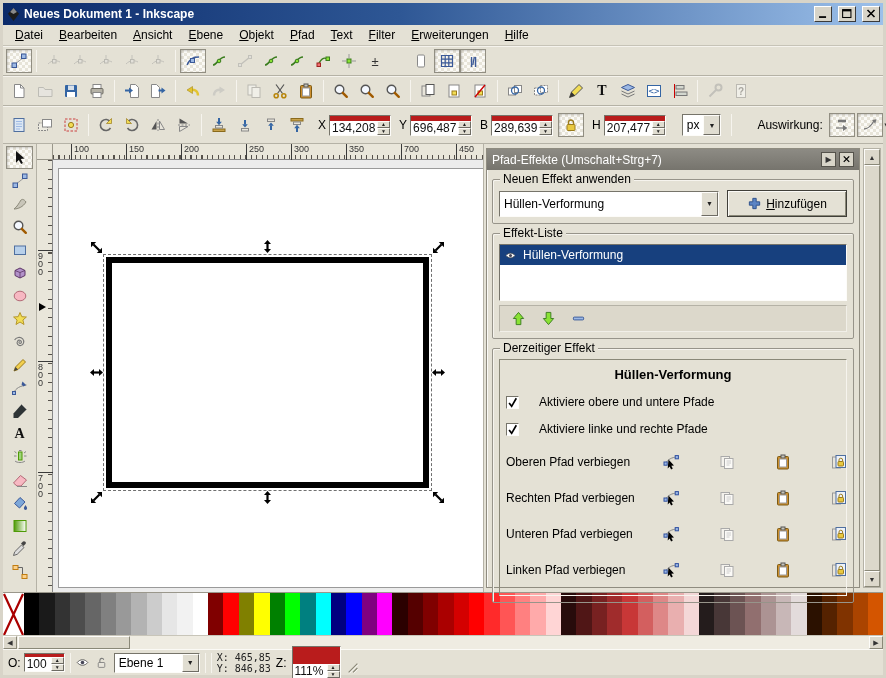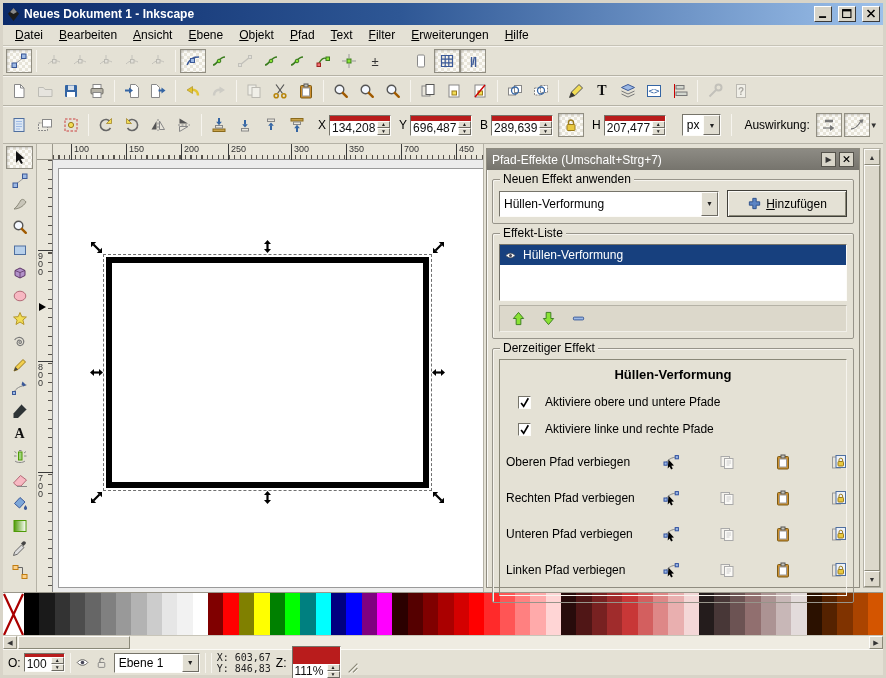--- a/index.html
+++ b/index.html
@@ -66,21 +66,21 @@
   .apply-row{display:flex;gap:8px;align-items:center}
   .apply-row .combo{flex:1}
   .btn-add{width:120px;height:27px;flex:none;display:flex;align-items:center;justify-content:center;gap:5px;font-size:12px;background:#e4e1d5;border:1px solid #403f39;box-shadow:inset 1px 1px 0 #fbfaf6, inset -1px -1px 0 #8a8878}
   .efx-list{height:57px;background:#fff;border:1px solid;border-color:#76746a #fdfcf9 #fdfcf9 #76746a;overflow:hidden}
   .list-row{height:20px;display:flex;align-items:center;gap:7px;padding:0 5px;font-size:12px}
   .list-row.selected{background:#17407e;color:#fff}
   .list-tools{margin-top:4px;height:27px;background:#dcd8cb;border:1px solid;border-color:#b5b2a6 #f1efe8 #f1efe8 #b5b2a6;display:flex;align-items:center;gap:10px;padding:0 8px}
   .sbtn{width:20px;height:20px;display:flex;align-items:center;justify-content:center;border:1px solid transparent}
   .cur-inner{border:1px solid;border-color:#8a8878 #f6f4ee #f6f4ee #8a8878;padding:4px 6px 2px}
   .cur-title{text-align:center;font-weight:bold;font-size:13px;margin:3px 0 2px}
-  .cb-row{display:flex;align-items:center;gap:14px;margin:13px 12px;font-size:12px}
+  .cb-row{display:flex;align-items:center;gap:20px;margin:13px 0;font-size:12px}
   .checkbox{width:13px;height:13px;flex:none;background:#fff;border:1px solid;border-color:#76746a #fdfcf9 #fdfcf9 #76746a;display:flex;align-items:center;justify-content:center}
   .effect-row{display:flex;align-items:center;margin:11px 0;font-size:12px}
   .effect-row .lbl{width:152px;flex:none}
   .ebtn{width:25px;height:25px;flex:none;display:flex;align-items:center;justify-content:center;border:1px solid transparent;margin-right:31px}
   .vscroll{position:absolute;right:2px;top:4px;bottom:4px;width:18px;background:#efece2;border:1px solid #b5b2a6}
   .varrow{position:absolute;left:0;right:0;height:16px;background:#dcd8cb;border:1px solid;border-color:#fdfcf9 #8a8878 #8a8878 #fdfcf9;display:flex;align-items:center;justify-content:center;font-size:7px;color:#333}
   .vthumb{position:absolute;left:0;right:0;top:16px;bottom:16px;background:#dcd8cb;border:1px solid;border-color:#fdfcf9 #8a8878 #8a8878 #fdfcf9}
   
   .palette{height:43px;flex:none;display:flex;overflow:hidden;border-top:1px solid #9a978b;background:#1a1a1a}
   .swatch{width:15.35px;height:100%;flex:none}
@@ -665,21 +665,21 @@
             <span>▲</span>
             <span>▼</span>
           </span>
         </span>
     </span>
     <span class="combo" style="width:44px;margin-left:16px">
       <span class="cval">px</span>
       <span class="cbtn">▼</span>
     </span>
     <span class="tsep" style="margin-left:10px"></span>
-    <label style="font-size:12px;margin-left:8px">Auswirkung:</label>
+    <label style="font-size:12px;margin-left:21px">Auswirkung:</label>
     <span class="tbtn pressed" style="margin-left:6px" id="affect1">
         <span>
           <svg class="ic" width="16" height="16" viewBox="0 0 16 16">
             <path d="M4 4h8" stroke="#777" stroke-width="2.6"></path>
             <path d="M2 11h8" stroke="#777" stroke-width="1.2"></path>
             <path d="M9 8l4.5 3L9 14z" fill="#777"></path>
           </svg>
         </span>
       </span>
     <span class="tbtn pressed" style="margin-left:2px" id="affect2">
@@ -847,21 +847,21 @@
         </span>
       </div>
 
     <div class="canvas-col">
       <div class="ruler-row">
         <div class="corner"></div>
         <div class="hruler" id="hruler">
             <span class="hlabel" style="left: 18px;">100</span>
             <span class="hlabel" style="left: 73px;">150</span>
             <span class="hlabel" style="left: 128px;">200</span>
-            <span class="hlabel" style="left: 175px;">250</span>
+            <span class="hlabel" style="left: 193px;">250</span>
             <span class="hlabel" style="left: 238px;">300</span>
             <span class="hlabel" style="left: 293px;">350</span>
             <span class="hlabel" style="left: 348px;">700</span>
             <span class="hlabel" style="left: 403px;">450</span>
           </div>
       </div>
       <div class="canvas-row">
         <div class="vruler" id="vruler">
           <div class="vmarker"></div>
         <span class="vlabel" style="top: 90px;">9<br>0<br>0</span>
@@ -1303,21 +1303,21 @@
             <path d="M6 8V5.2A2.4 2.4 0 0 1 10.7 4.6" fill="none" stroke="#777" stroke-width="1.3"></path>
           </svg>
         </span>
       </span>
     <span class="combo layer-combo">
       <span class="cval">Ebene 1</span>
       <span class="cbtn">▼</span>
     </span>
     <span class="ssep"></span>
     <span class="ssep"></span>
-    <span class="coords" id="coords">X: 603,67
+    <span class="coords" id="coords">X: 465,85
 Y: 846,83</span>
     <label style="font-size:12px">Z:</label>
     <span class="numbox" style="height:33px">
         <input class="zoomw" value="111%" style="">
         <span class="spin">
           <span>▲</span>
           <span>▼</span>
         </span>
       </span>
     <span class="grip" id="grip-ic"><span><svg class="ic" width="14" height="14" viewBox="0 0 16 16">

